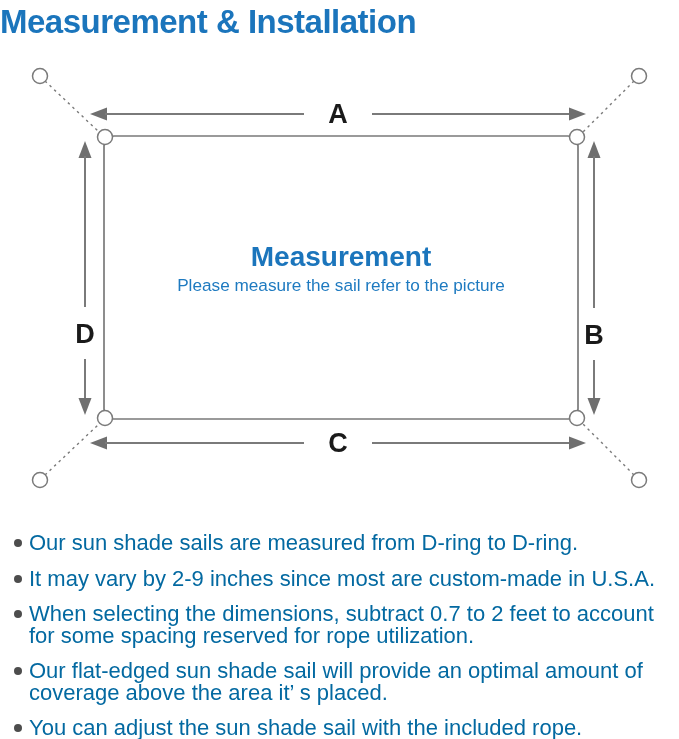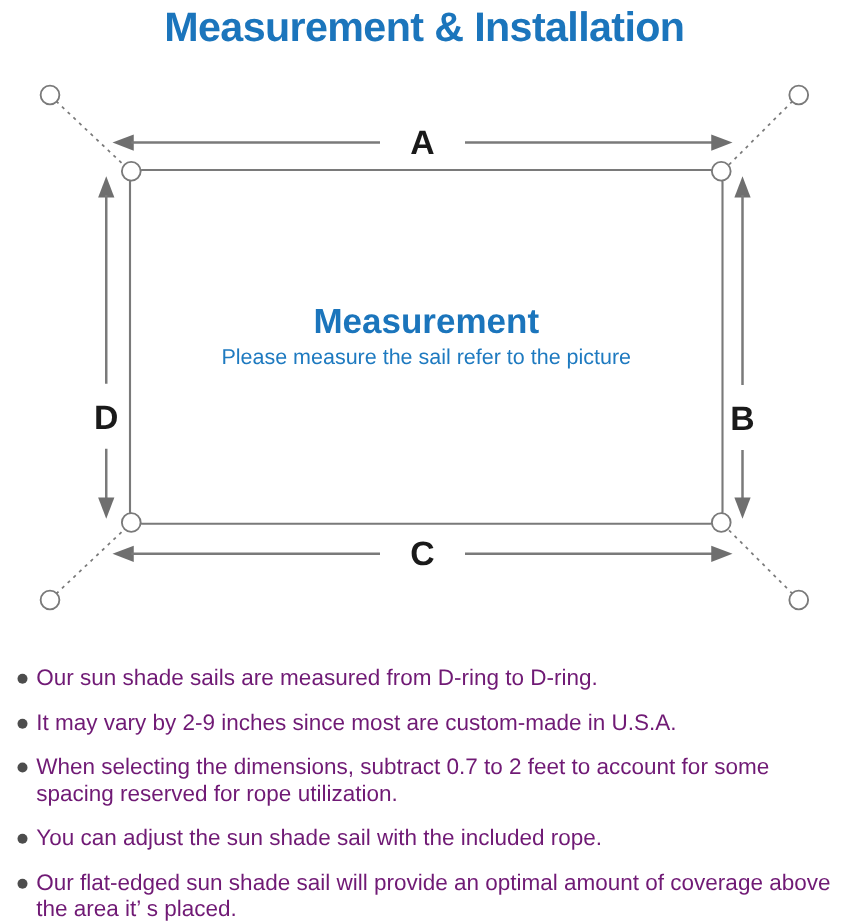--- a/index.html
+++ b/index.html
@@ -14,21 +14,20 @@
   .page {
     width: 679px;
     height: 739px;
     position: relative;
   }
   h1.page-title {
     margin: 0;
     padding-top: 3px;
     height: 57px;
     box-sizing: border-box;
-    text-align: center;
     font-size: 33px;
     font-weight: bold;
     letter-spacing: -0.5px;
     color: #1b75bc;
   }
   .diagram-wrap {
     position: relative;
     width: 679px;
     height: 460px;
   }
@@ -86,22 +85,22 @@
   }
   ul.notes {
     list-style: none;
     margin: 15px 0 0 0;
     padding: 0 2px 0 14px;
   }
   ul.notes li {
     display: flex;
     align-items: flex-start;
     margin-bottom: 14px;
-    color: #701a75;
-    font-size: 18px;
+    color: #0369a1;
+    font-size: 22px;
     line-height: 21.5px;
   }
   ul.notes .dot {
     flex: 0 0 auto;
     width: 8px;
     height: 8px;
     border-radius: 50%;
     background: #4d4d4d;
     margin-top: 7px;
     margin-right: 7px;
@@ -188,21 +187,21 @@
     <li>
       <span class="dot"></span>
       <span class="note-text">It may vary by 2-9 inches since most are custom-made in U.S.A.</span>
     </li>
     <li>
       <span class="dot"></span>
       <span class="note-text">When selecting the dimensions, subtract 0.7 to 2 feet to account for some spacing reserved for rope utilization.</span>
     </li>
     <li>
       <span class="dot"></span>
+      <span class="note-text">Our flat-edged sun shade sail will provide an optimal amount of coverage above the area it’ s placed.</span>
+    </li>
+    <li>
+      <span class="dot"></span>
       <span class="note-text">You can adjust the sun shade sail with the included rope.</span>
     </li>
-    <li>
-      <span class="dot"></span>
-      <span class="note-text">Our flat-edged sun shade sail will provide an optimal amount of coverage above the area it’ s placed.</span>
-    </li>
   </ul>
 
 </div>
 
 </body></html>

